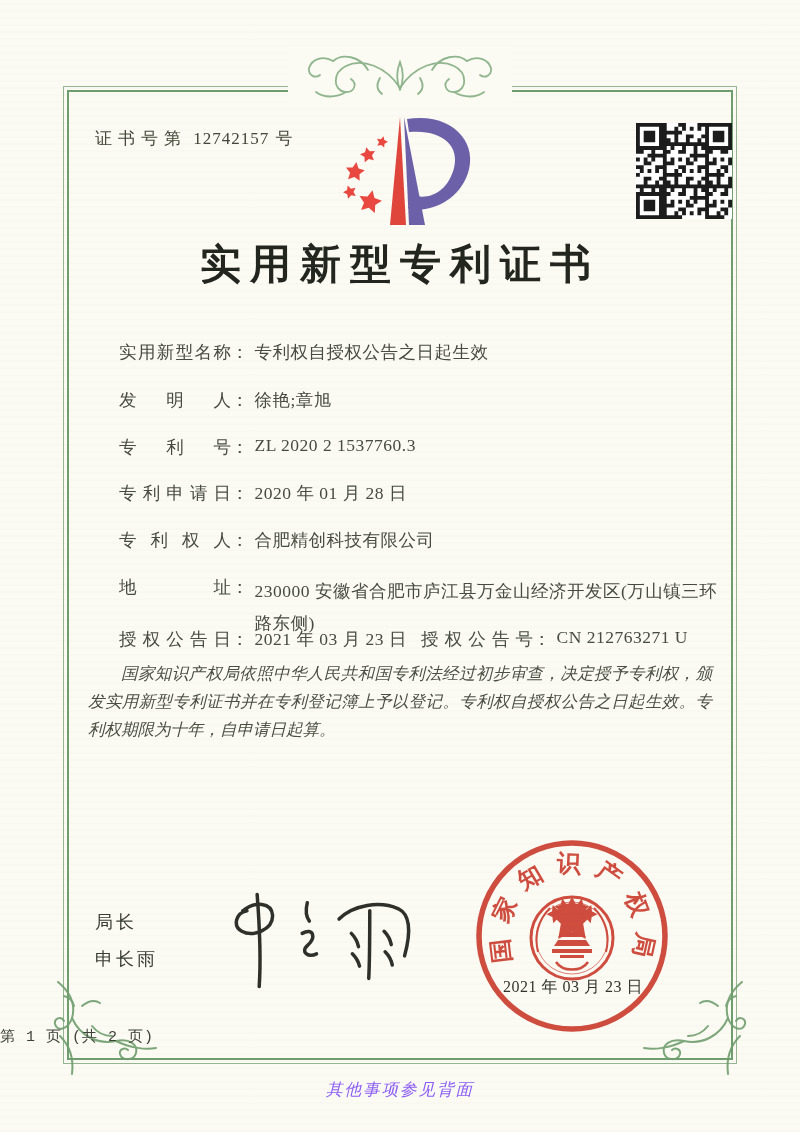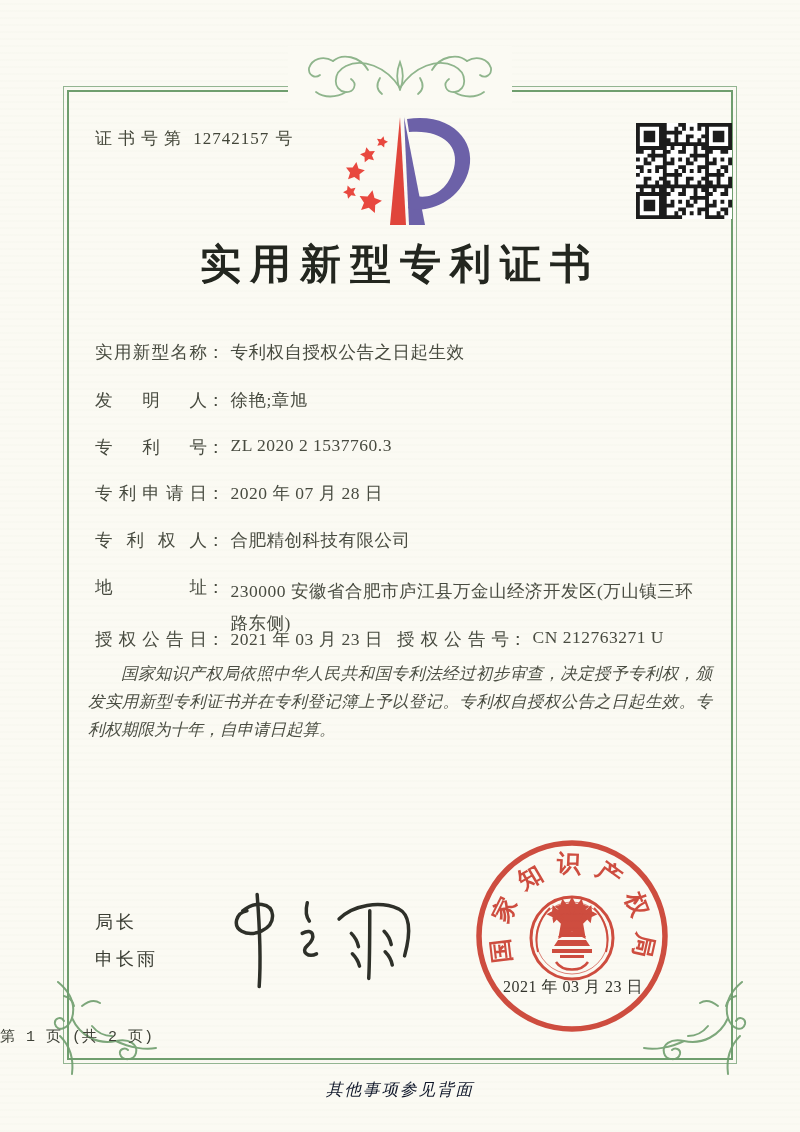--- a/index.html
+++ b/index.html
@@ -20,21 +20,21 @@
   .cert-no{left:95px;top:127px;font-size:17px;color:#434639;}
   .cert-no .cn{letter-spacing:6px;}
   .cert-no .num{letter-spacing:1px;padding:0 2px;margin-top:28px;}
   .logo{left:328px;top:110px;width:155px;height:122px;}
   .qr{left:636px;top:123px;width:96px;height:96px;background:#fff;}
   .title{left:0;top:237px;width:800px;text-align:center;
          font-size:41px;font-weight:700;letter-spacing:9px;color:#23261f;}
 
   
   .field{left:95px;font-size:17.5px;color:#484b40;white-space:nowrap;}
-  .jlabel{display:inline-block;width:112px;text-align:justify;text-align-last:justify;vertical-align:top;}
+  .jlabel{display:inline-block;width:112px;text-align:justify;text-align-last:justify;vertical-align:top;margin-left:24px;}
   .colon{display:inline-block;vertical-align:top;margin-right:6px;}
   .fvalue{display:inline-block;vertical-align:top;letter-spacing:0.5px;}
   .wrapval{white-space:normal;width:478px;line-height:32px;}
   .pair2{position:absolute;left:302px;top:0;white-space:nowrap;}
 
   
   .paras{left:88px;top:660px;width:624px;font-size:16.5px;font-style:italic;
          line-height:28px;color:#4b4e43;text-align:justify;}
   .paras p{margin:0;text-indent:2em;}
 
@@ -44,21 +44,21 @@
   .signature{left:208px;top:880px;width:215px;height:118px;}
 
   
   .seal{left:472px;top:836px;width:200px;height:200px;opacity:0.93;mix-blend-mode:multiply;}
   .seal-date{left:478px;top:977px;width:190px;text-align:center;font-size:16px;
              color:#33352d;letter-spacing:0.5px;}
 
   
   .page-info{left:0;top:1027px;width:764px;text-align:left;font-size:15px;color:#3f4238;letter-spacing:1px;font-family:Liberation Mono, monospace;}
   .back-note{left:0;top:1079px;width:800px;text-align:center;font-size:16.5px;
-             font-style:italic;color:#0f172a;letter-spacing:2px;}
+             font-style:italic;color:#8b5cf6;letter-spacing:2px;}
 
   
   .orn-top{left:288px;top:46px;width:224px;height:60px;background:#fbfaf3;}
   .orn-bl{left:48px;top:978px;width:112px;height:102px;}
   .orn-br{left:640px;top:978px;width:112px;height:102px;transform:scaleX(-1);}
 </style>
 </head>
 <body>
 
 <div class="abs frame-outer">
@@ -157,21 +157,21 @@
 
 <div class="abs field" style="top:388px">
   <span class="jlabel">发明人</span><span class="colon">：</span><span class="fvalue">徐艳;章旭</span>
 </div>
 
 <div class="abs field" style="top:435px">
   <span class="jlabel">专利号</span><span class="colon">：</span><span class="fvalue">ZL 2020 2 1537760.3</span>
 </div>
 
 <div class="abs field" style="top:481px">
-  <span class="jlabel">专利申请日</span><span class="colon">：</span><span class="fvalue">2020 年 07 月 28 日</span>
+  <span class="jlabel">专利申请日</span><span class="colon">：</span><span class="fvalue">2020 年 01 月 28 日</span>
 </div>
 
 <div class="abs field" style="top:528px">
   <span class="jlabel">专利权人</span><span class="colon">：</span><span class="fvalue">合肥精创科技有限公司</span>
 </div>
 
 <div class="abs field" style="top:575px">
   <span class="jlabel">地址</span><span class="colon">：</span><span class="fvalue wrapval">230000 安徽省合肥市庐江县万金山经济开发区(万山镇三环路东侧)</span>
 </div>
 

